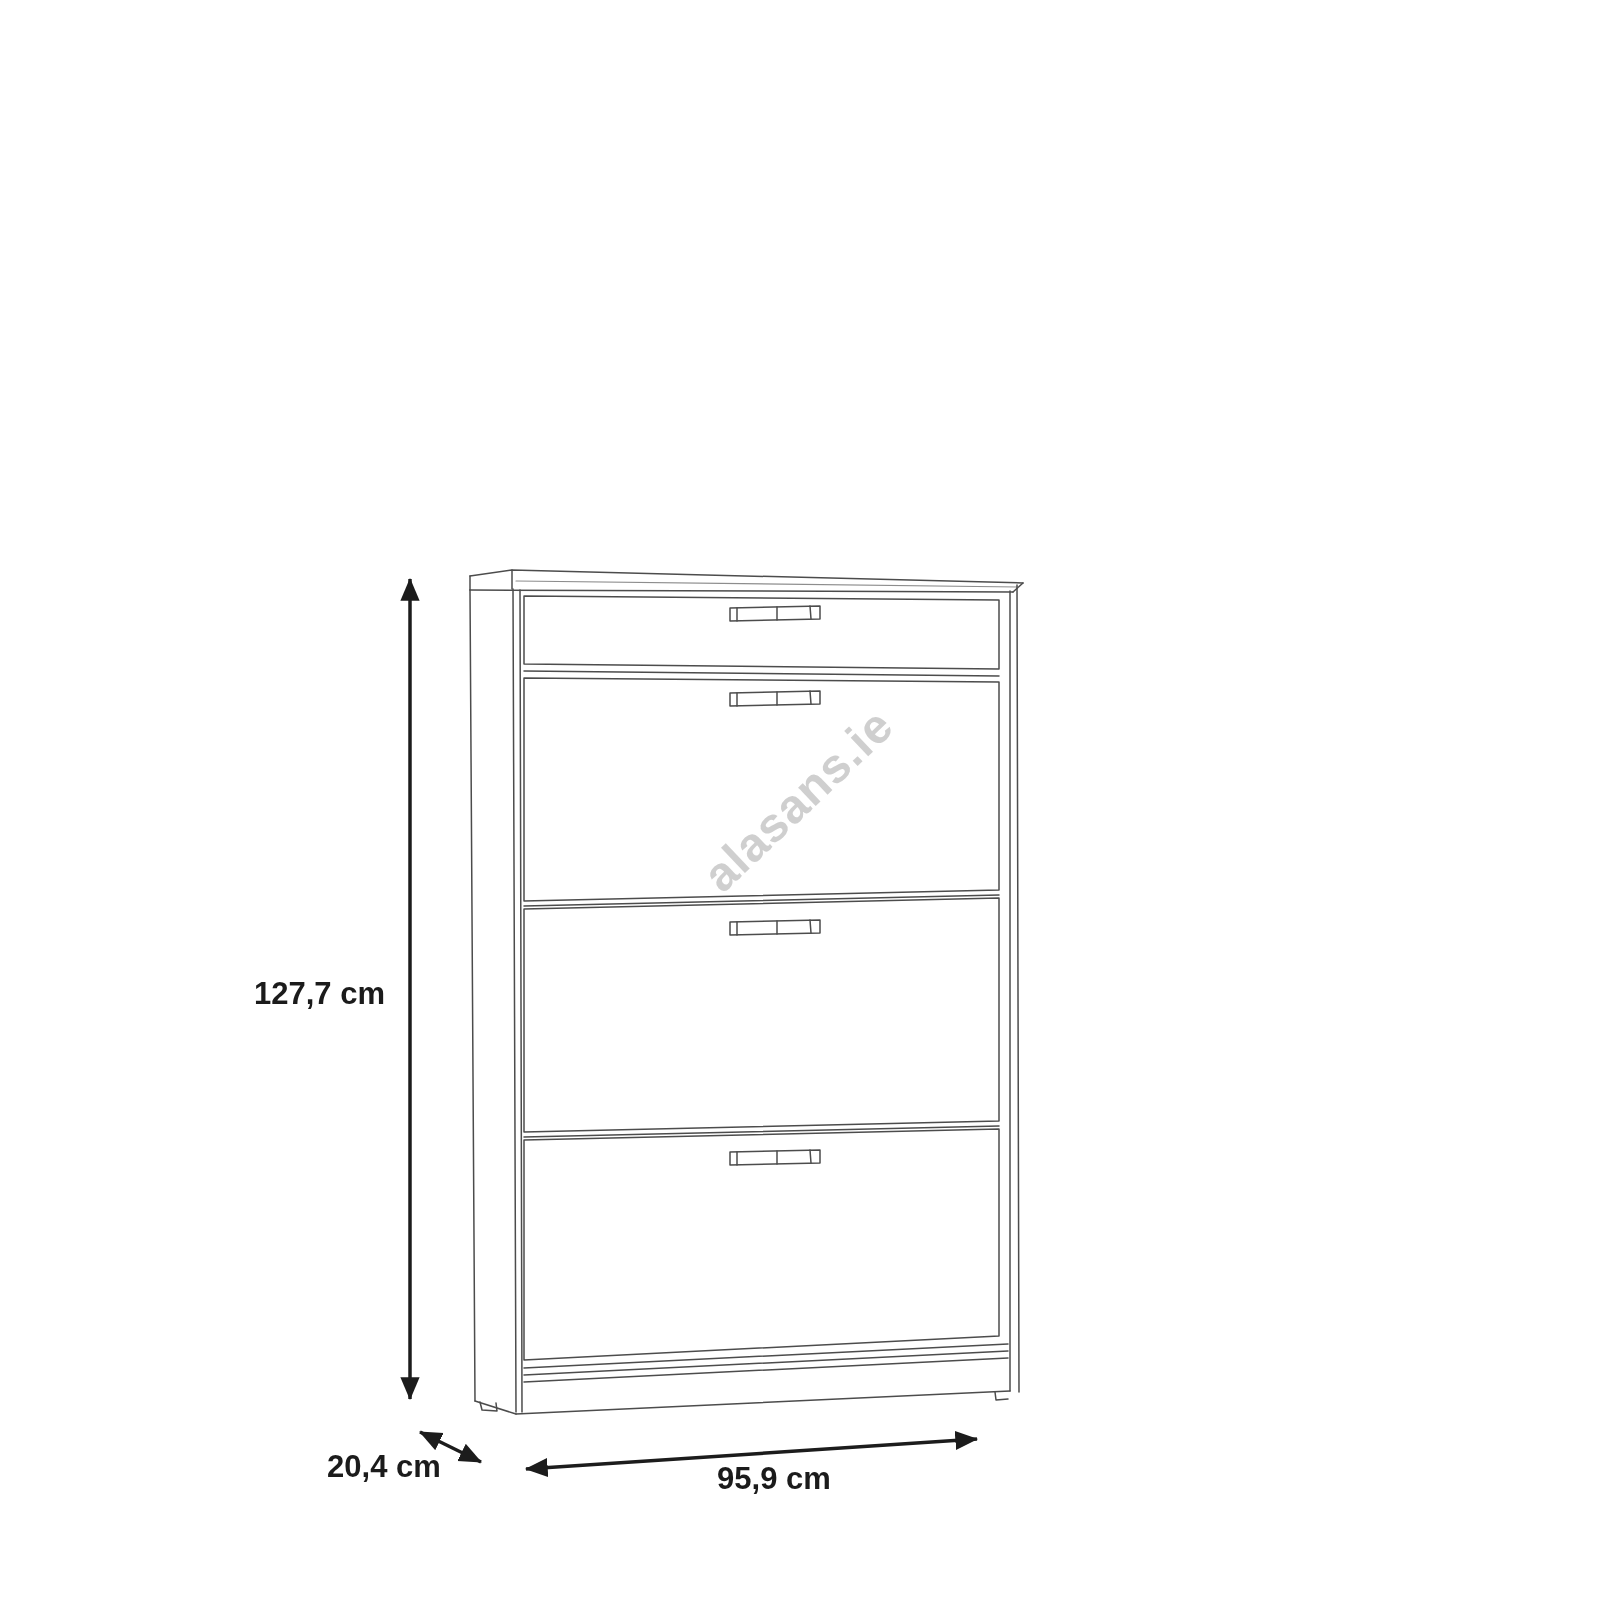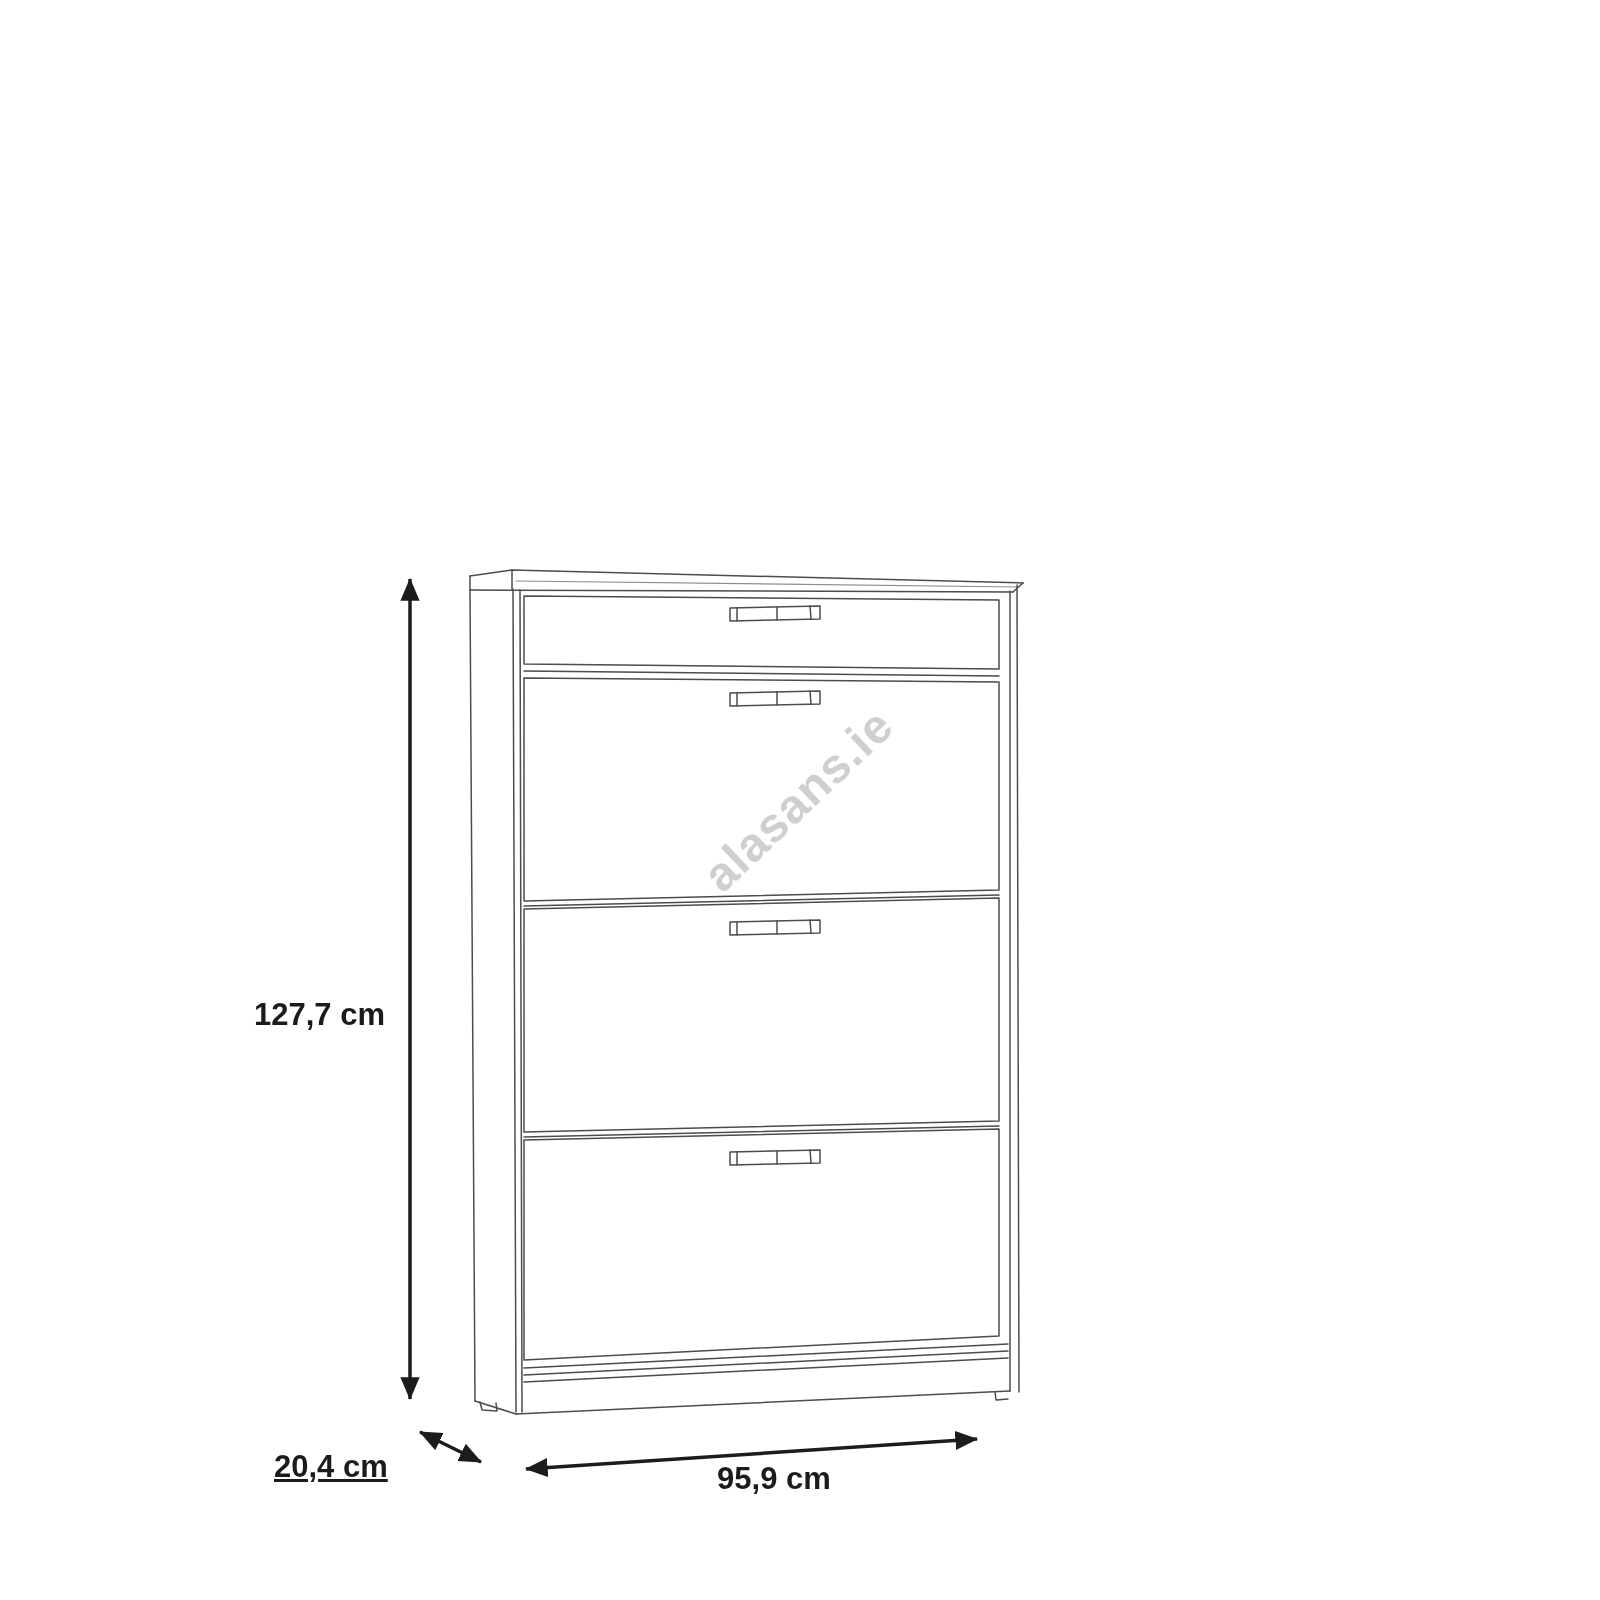--- a/index.html
+++ b/index.html
@@ -13,22 +13,22 @@
   .drawing-svg{position:absolute;left:0;top:0;}
   .dim-label{
     position:absolute;
     font-family:"Liberation Sans", sans-serif;
     font-weight:bold;
     font-size:31px;
     line-height:34px;
     color:#1b1b1b;
     white-space:nowrap;
   }
-  .dim-label.height{right:1215px;top:998px;text-align:right;margin-left:17px;}
-  .dim-label.depth{left:274px;top:1450px;width:220px;text-align:left;text-decoration:underline;}
+  .dim-label.height{right:1215px;top:977px;text-align:right;margin-left:17px;}
+  .dim-label.depth{left:274px;top:1450px;width:220px;text-align:center;}
   .dim-label.width{left:664px;top:1462px;width:220px;text-align:center;}
   .watermark{
     position:absolute;
     left:798px;top:800px;
     transform:translate(-50%,-50%) rotate(-43.5deg);
     transform-origin:center center;
     font-family:"Liberation Sans", sans-serif;
     font-weight:bold;
     font-size:48px;
     letter-spacing:1px;

